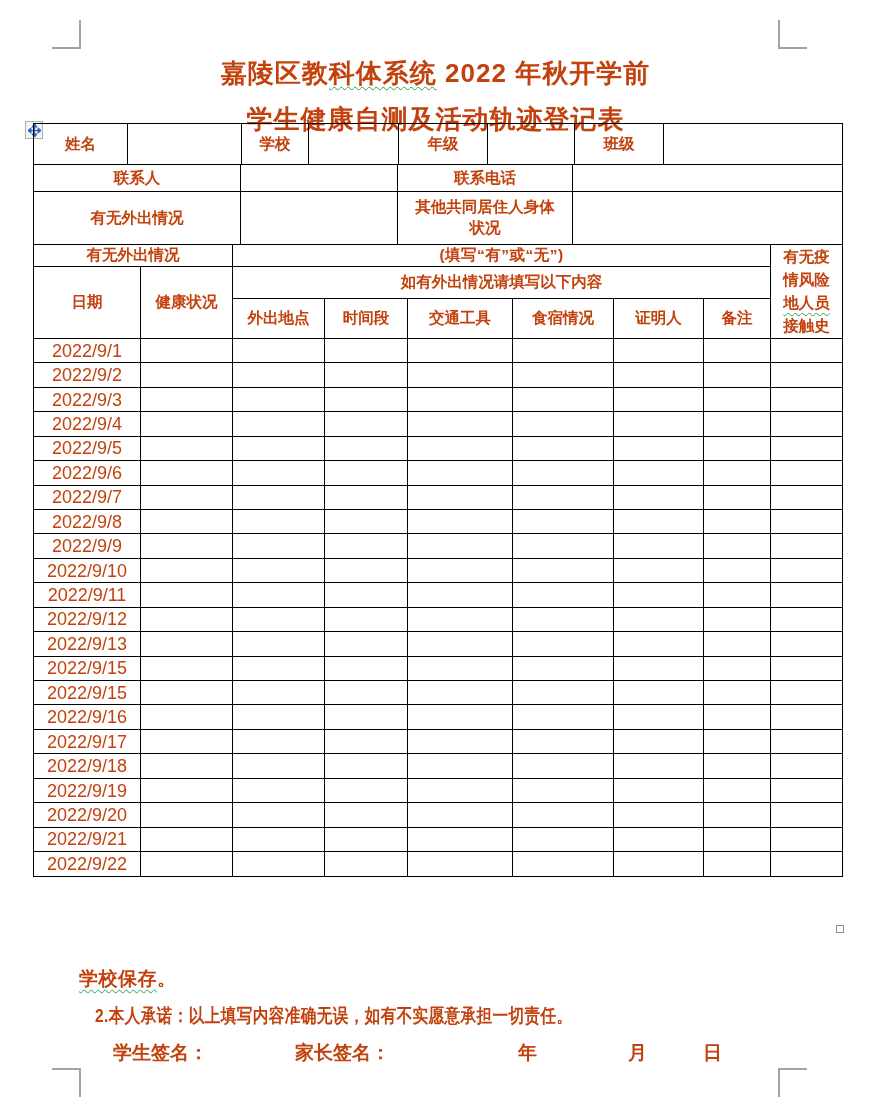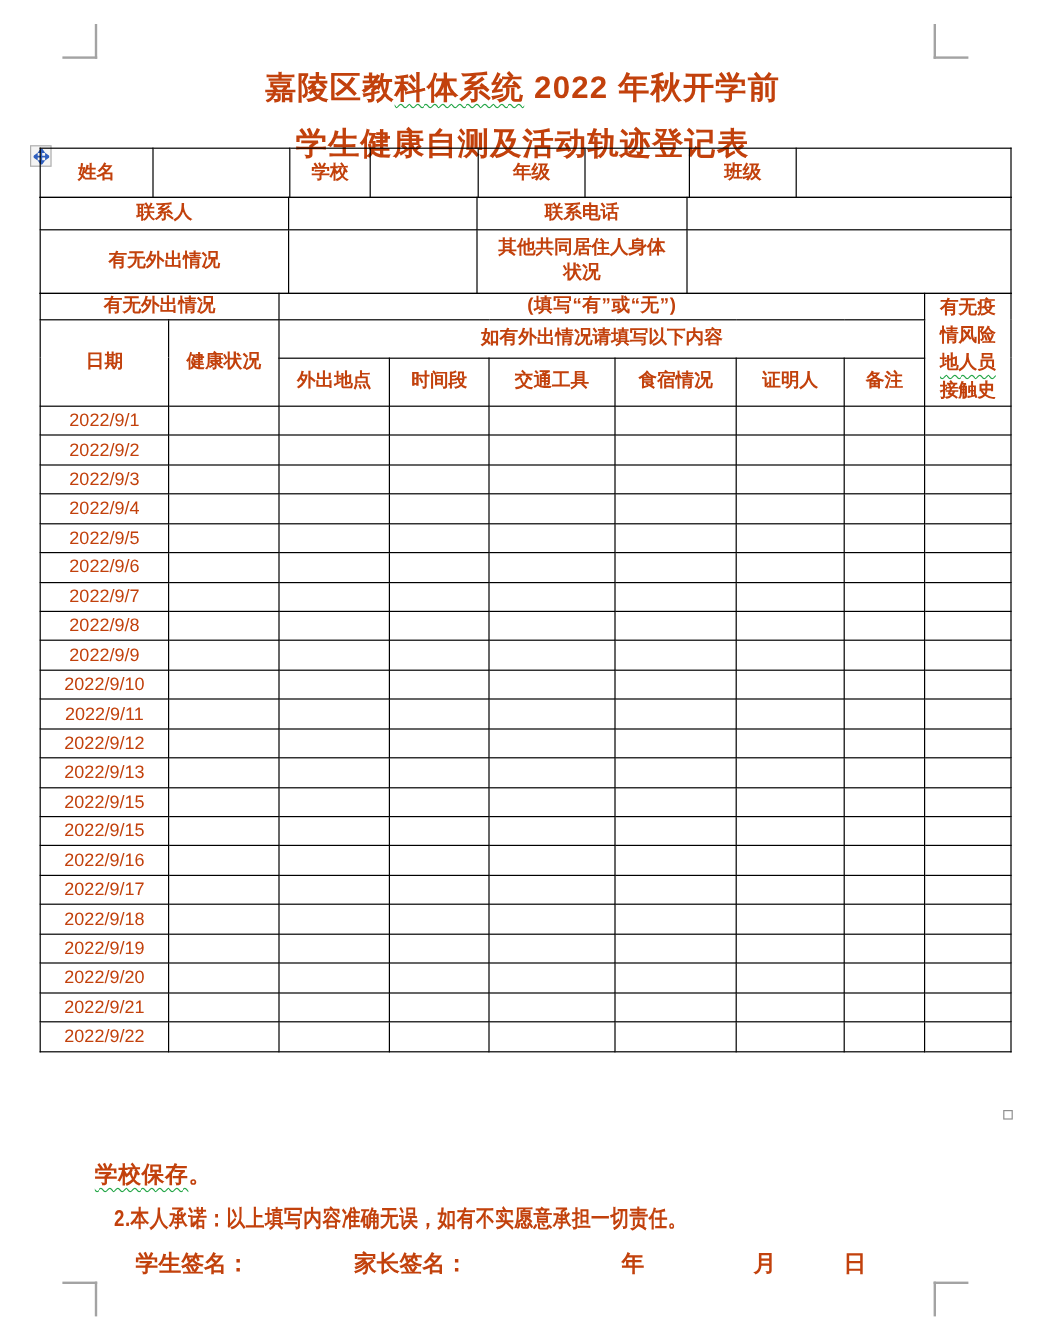--- a/index.html
+++ b/index.html
@@ -12,21 +12,21 @@
   .crop{position:absolute;background:#a3a3a3;}
   
   .title{position:absolute;left:0;right:0;text-align:center;font-weight:700;font-size:26px;letter-spacing:1px;white-space:nowrap;}
   .wavy{text-decoration-line:underline;text-decoration-style:wavy;text-decoration-color:#27a74a;text-decoration-thickness:1px;text-underline-offset:4px;}
   
   .table-stack{position:absolute;left:33px;top:123px;width:810px;}
   table{border-collapse:collapse;table-layout:fixed;width:810px;}
   table + table{margin-top:-1px;}
   td{border:1px solid #000;text-align:center;vertical-align:middle;padding:0;overflow:hidden;
      font-size:15.5px;font-weight:600;line-height:1.35;}
-  .date-cell{font-size:15px;font-weight:400;line-height:1;}
+  .date-cell{font-size:18px;font-weight:400;line-height:1;}
   .risk-cell{line-height:23px;font-size:15.5px;}
   .hint-cell{letter-spacing:.5px;}
   
   .move-handle{position:absolute;left:25px;top:121px;width:18px;height:18px;background:#f4f4f4;border:1px solid #aeaeae;box-sizing:border-box;display:flex;align-items:center;justify-content:center;}
   .para-mark{position:absolute;left:836px;top:925px;width:8px;height:8px;border:1px solid #8f8f8f;box-sizing:border-box;}
   
   .note{position:absolute;font-size:19px;font-weight:600;white-space:nowrap;letter-spacing:.5px;}
   .note-condensed{transform:scaleX(.82);transform-origin:left center;}
   .sig span{position:absolute;font-size:19px;font-weight:600;white-space:nowrap;}
 </style>

